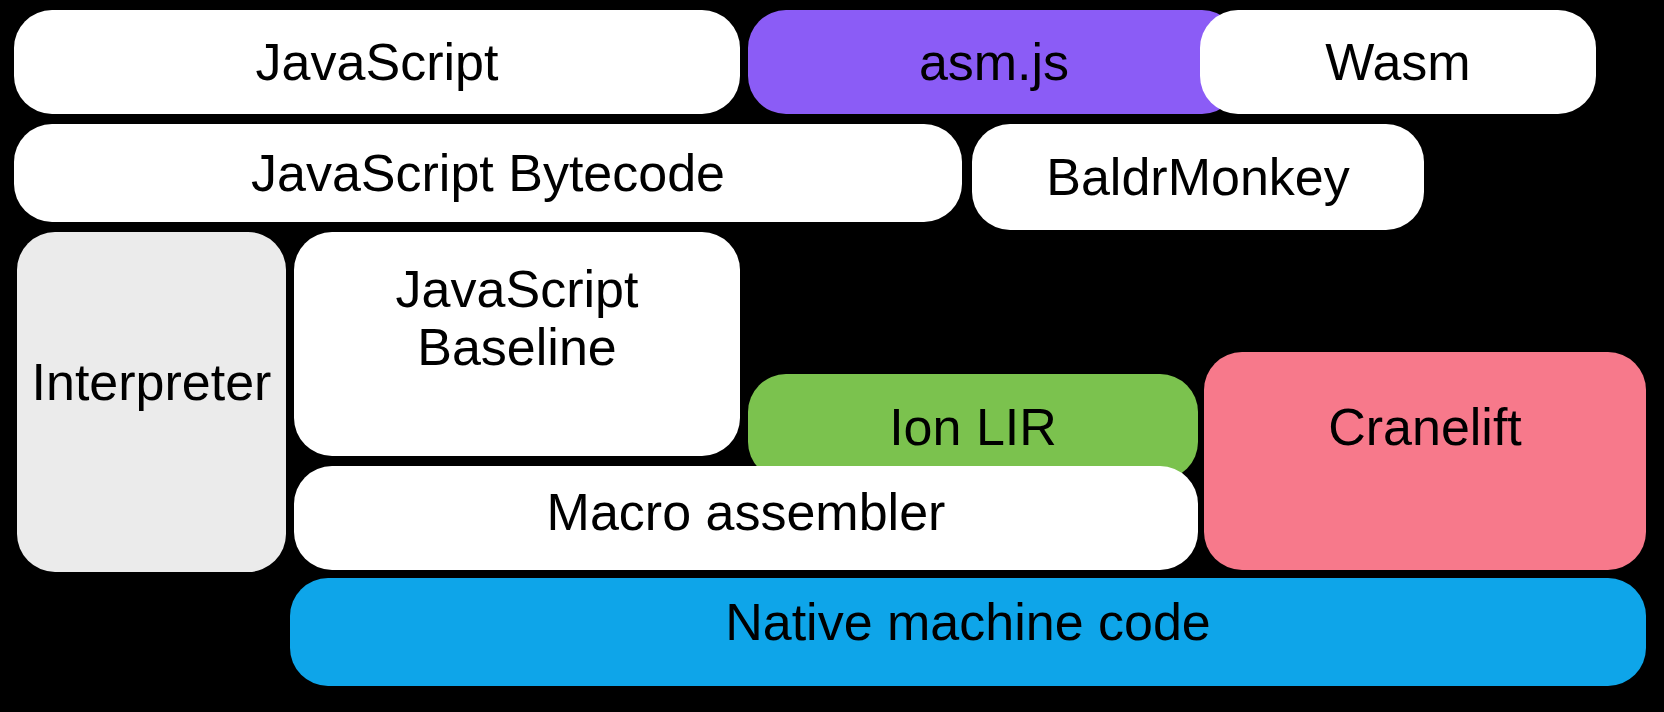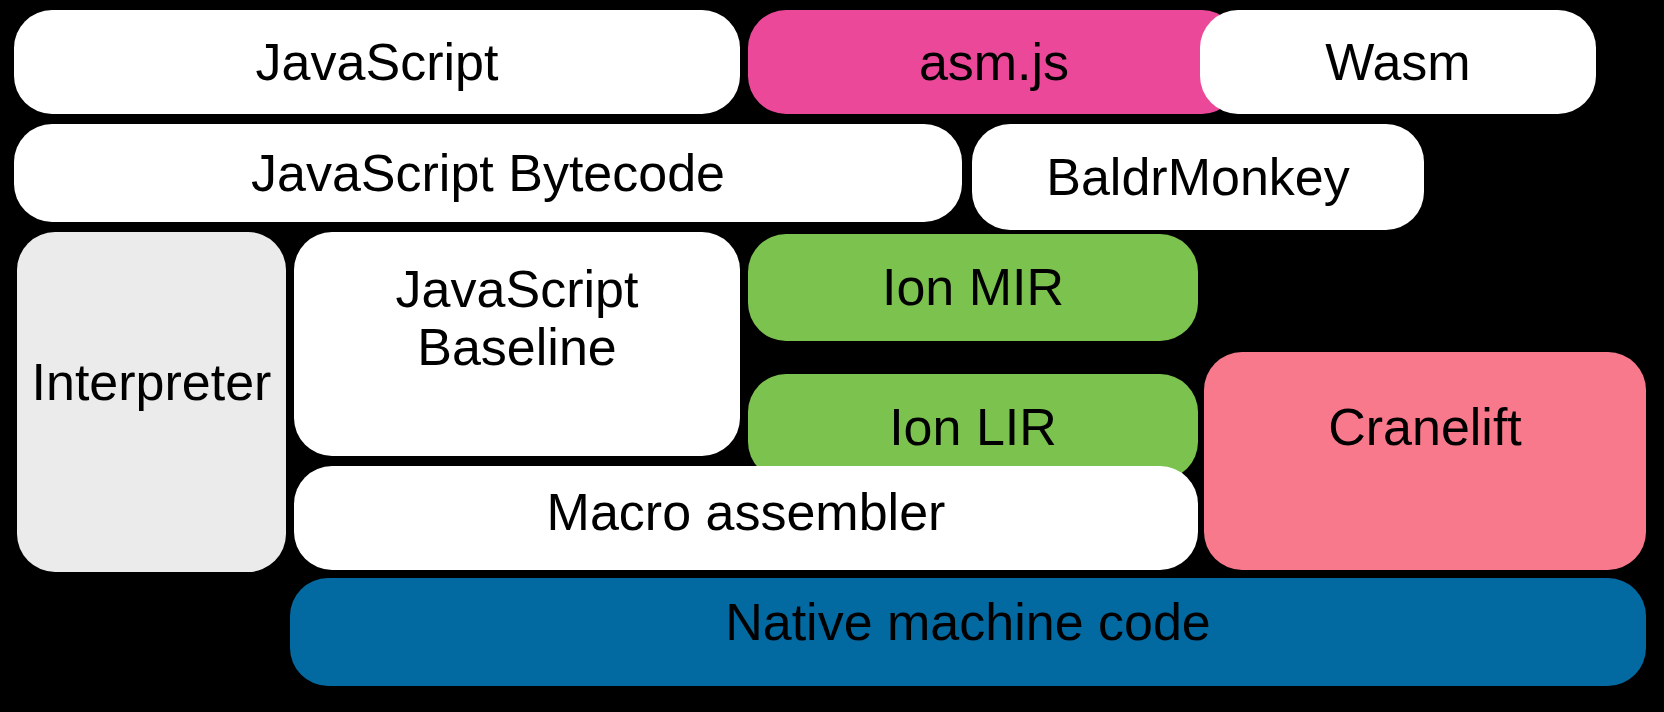--- a/index.html
+++ b/index.html
@@ -32,47 +32,44 @@
     letter-spacing: 0px;
   }
 </style>
 </head>
 <body>
 
 <div id="stage" style="background: rgb(0, 0, 0);">
     <div class="node" style="left: 14px; top: 10px; width: 726px; height: 104px; background: rgb(255, 255, 255);">
       <span class="node-label" style="color: rgb(0, 0, 0);">JavaScript</span>
     </div>
-    <div class="node" style="left: 748px; top: 10px; width: 492px; height: 104px; background: #ec4899;">
+    <div class="node" style="left: 748px; top: 10px; width: 492px; height: 104px; background: #8b5cf6;">
       <span class="node-label" style="color: rgb(0, 0, 0);">asm.js</span>
     </div>
     <div class="node" style="left: 1200px; top: 10px; width: 396px; height: 104px; background: rgb(255, 255, 255);">
       <span class="node-label" style="color: rgb(0, 0, 0);">Wasm</span>
     </div>
     <div class="node" style="left: 972px; top: 124px; width: 452px; height: 106px; background: rgb(255, 255, 255);">
       <span class="node-label" style="color: rgb(0, 0, 0);">BaldrMonkey</span>
     </div>
     <div class="node" style="left: 14px; top: 124px; width: 948px; height: 98px; background: rgb(255, 255, 255);">
       <span class="node-label" style="color: rgb(0, 0, 0);">JavaScript Bytecode</span>
     </div>
     <div class="node" style="left: 17px; top: 232px; width: 269px; height: 340px; background: rgb(235, 235, 235);">
       <span class="node-label" style="color: rgb(0, 0, 0); transform: translateY(-20px); text-align: right;">Interpreter</span>
     </div>
     <div class="node" style="left: 294px; top: 232px; width: 446px; height: 224px; background: rgb(255, 255, 255);">
       <span class="node-label" style="color: rgb(0, 0, 0); transform: translateY(-26px);">JavaScript
 Baseline</span>
     </div>
-    <div class="node" style="left: 748px; top: 234px; width: 450px; height: 107px; background: rgb(123, 194, 78);">
-      <span class="node-label" style="color: rgb(0, 0, 0);">Ion MIR</span>
-    </div>
     <div class="node" style="left: 748px; top: 350px; width: 450px; height: 106px; background: rgb(123, 194, 78); margin-top: 24px;">
       <span class="node-label" style="color: rgb(0, 0, 0);">Ion LIR</span>
     </div>
     <div class="node" style="left: 1204px; top: 352px; width: 442px; height: 218px; background: rgb(247, 121, 139);">
       <span class="node-label" style="color: rgb(0, 0, 0); transform: translateY(-34px);">Cranelift</span>
     </div>
     <div class="node" style="left: 294px; top: 466px; width: 904px; height: 104px; background: rgb(255, 255, 255);">
       <span class="node-label" style="color: rgb(0, 0, 0); transform: translateY(-6px);">Macro assembler</span>
     </div>
-    <div class="node" style="left: 290px; top: 578px; width: 1356px; height: 108px; background: #0369a1;">
+    <div class="node" style="left: 290px; top: 578px; width: 1356px; height: 108px; background: #0ea5e9;">
       <span class="node-label" style="color: rgb(0, 0, 0); transform: translateY(-10px);">Native machine code</span>
     </div>
   </div>
 
 </body></html>

